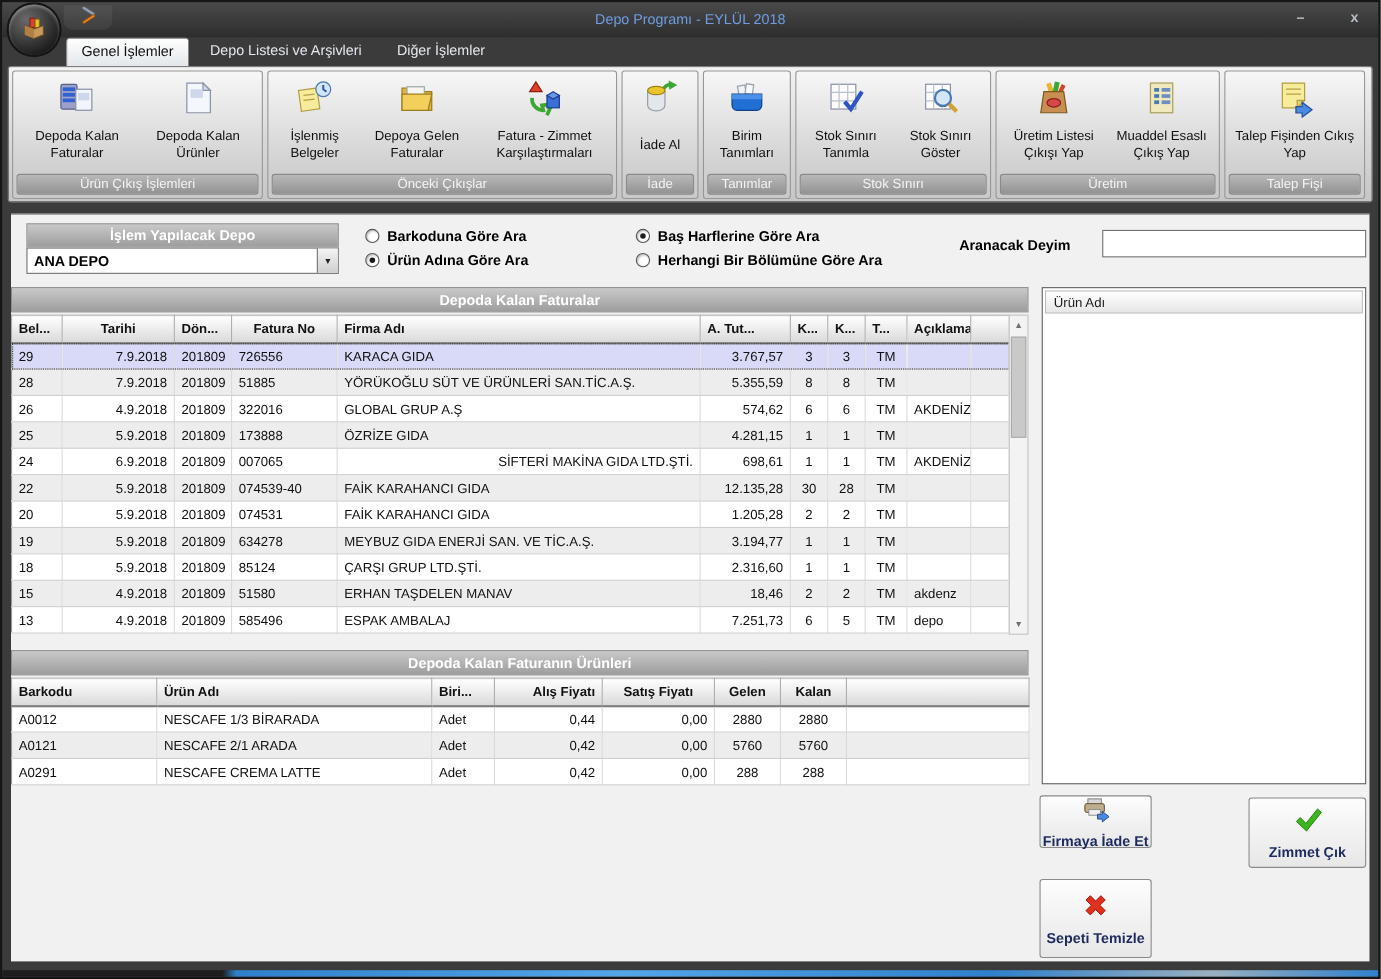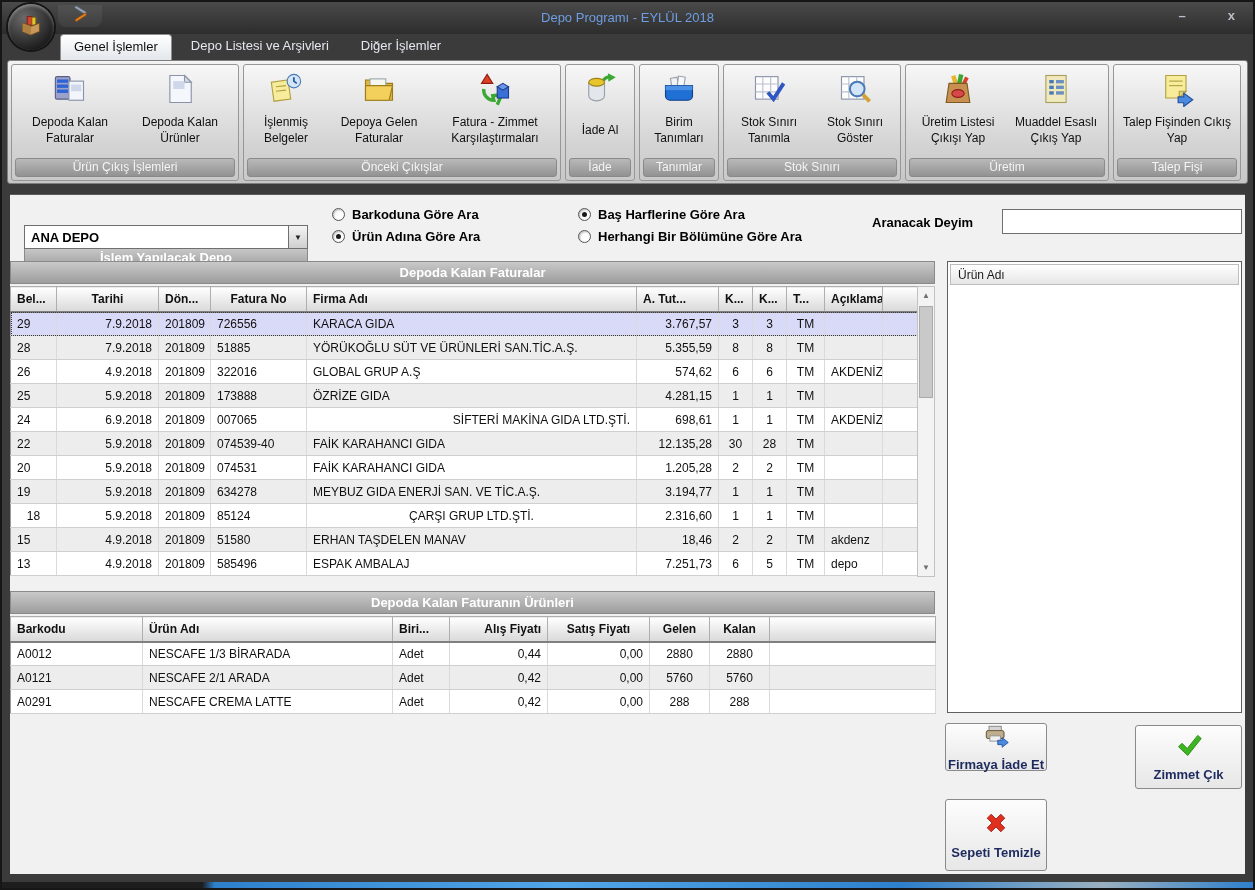--- a/index.html
+++ b/index.html
@@ -316,21 +316,21 @@
         </span>
         <span class="rlabel">Talep Fişinden Cıkış Yap</span>
       </div>
     </div>
     <div class="rcaption">Talep Fişi</div>
   </div>
 </div>
 
 <div class="content">
 
-  <div class="box-header" style="left:14px; top:8px; width:284px; height:22px; line-height:20px;margin-top:44px;">İşlem Yapılacak Depo</div>
+  <div class="box-header" style="left:14px; top:8px; width:284px; height:22px; line-height:20px;">İşlem Yapılacak Depo</div>
   <div class="combo" style="left:14px; top:30px; width:284px; height:24px;">
     <span class="val">ANA DEPO</span>
     <span class="drop">▼</span>
   </div>
 
   <div class="radio-row" style="left:322px; top:12px;">
     <span class="radio"></span>
     <span>Barkoduna Göre Ara</span>
   </div>
   <div class="radio-row" style="left:322px; top:34px;">
@@ -479,25 +479,25 @@
             <td style="text-align: left;">634278</td>
             <td style="text-align: left;">MEYBUZ GIDA ENERJİ SAN. VE TİC.A.Ş.</td>
             <td style="text-align: right;">3.194,77</td>
             <td style="text-align: center;">1</td>
             <td style="text-align: center;">1</td>
             <td style="text-align: center;">TM</td>
             <td style="text-align: left;"></td>
             <td style="text-align: left;"></td>
           </tr>
           <tr>
-            <td style="text-align: center;">18</td>
+            <td style="text-align: left;">18</td>
             <td style="text-align: right;">5.9.2018</td>
             <td style="text-align: right;">201809</td>
             <td style="text-align: left;">85124</td>
-            <td style="text-align: center;">ÇARŞI GRUP LTD.ŞTİ.</td>
+            <td style="text-align: left;">ÇARŞI GRUP LTD.ŞTİ.</td>
             <td style="text-align: right;">2.316,60</td>
             <td style="text-align: center;">1</td>
             <td style="text-align: center;">1</td>
             <td style="text-align: center;">TM</td>
             <td style="text-align: left;"></td>
             <td style="text-align: left;"></td>
           </tr>
           <tr class="alt">
             <td style="text-align: left;">15</td>
             <td style="text-align: right;">4.9.2018</td>

